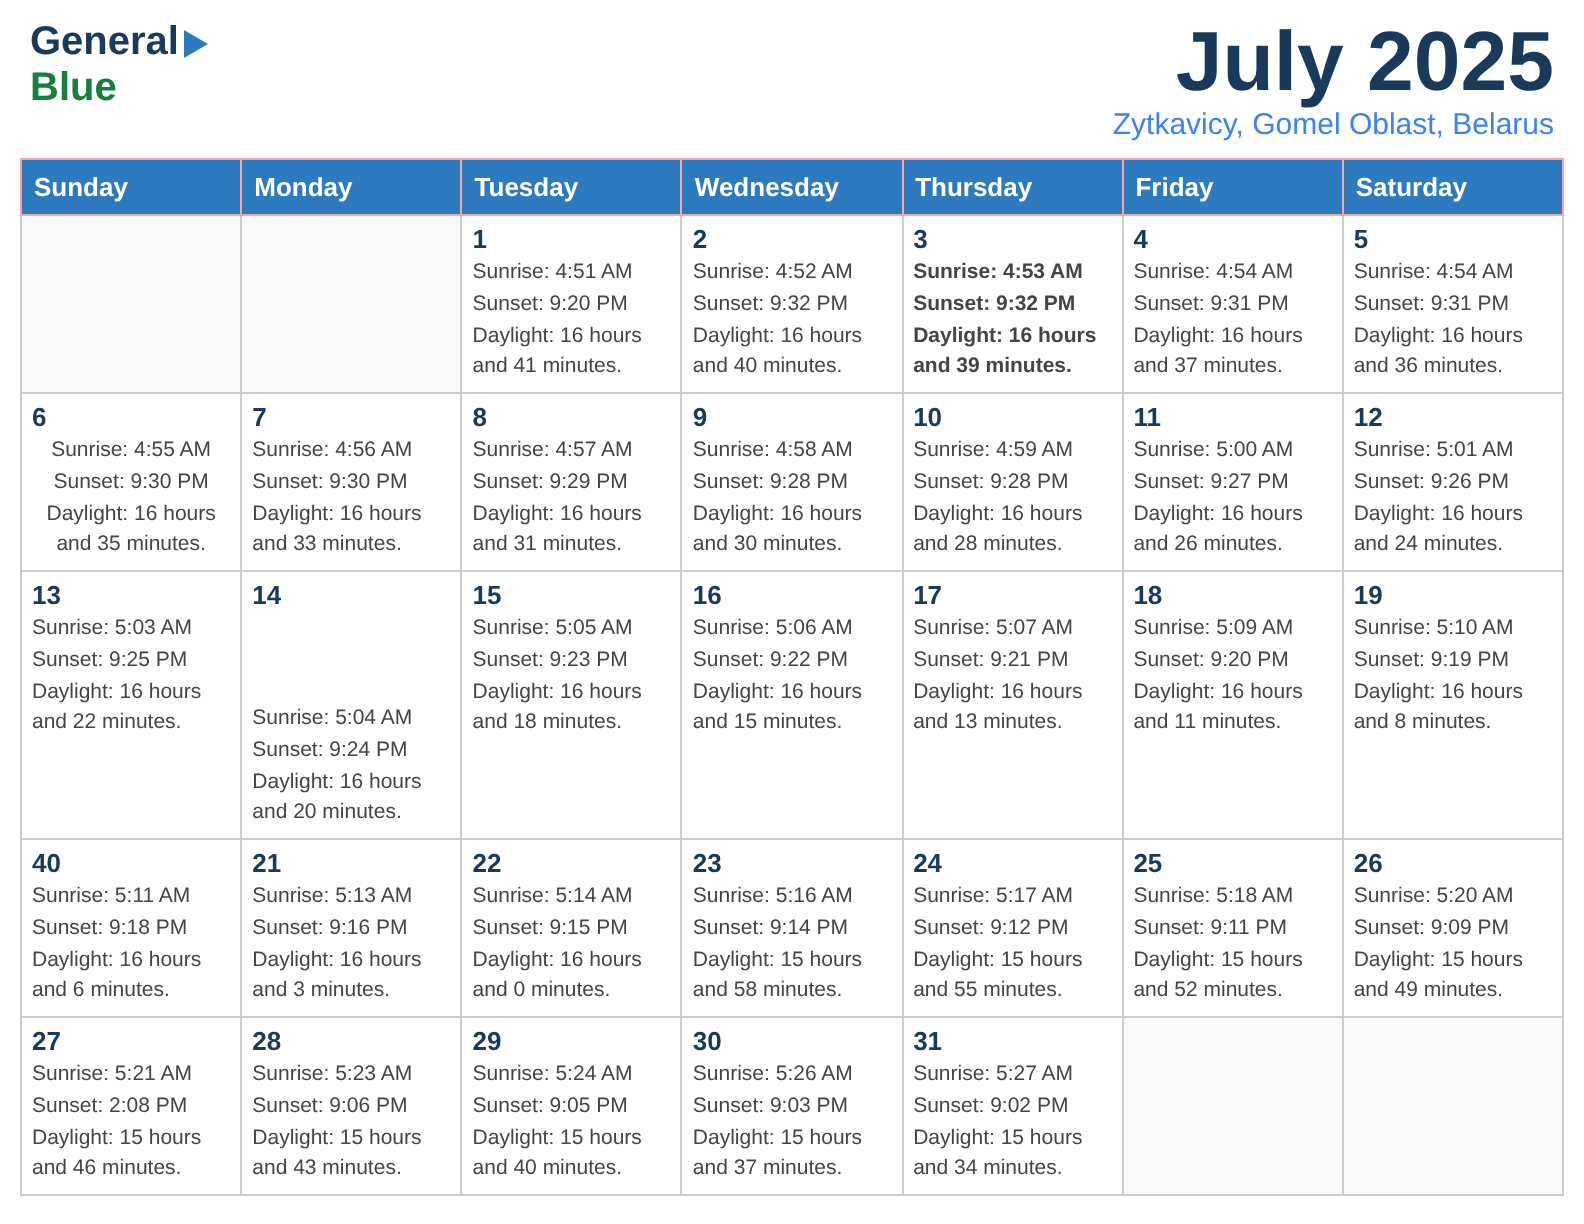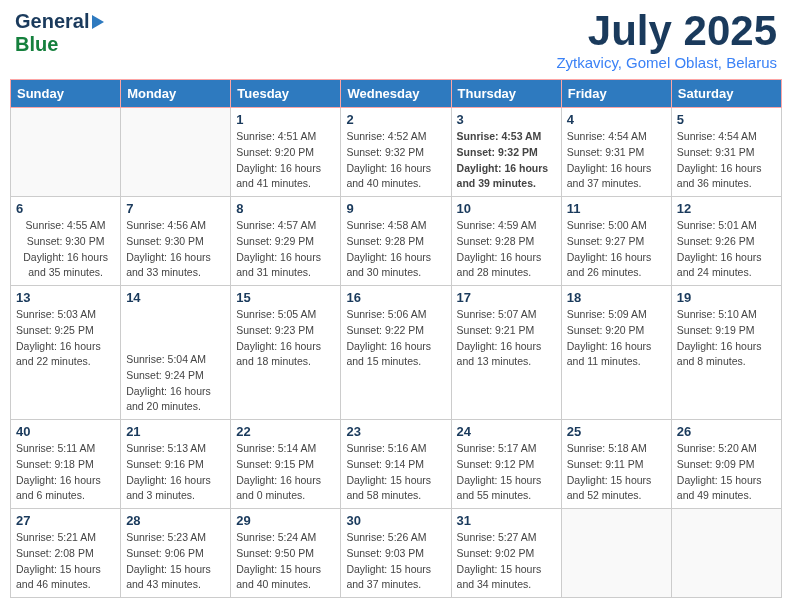--- a/index.html
+++ b/index.html
@@ -333,21 +333,21 @@
         <td>
           <span class="day-number">28</span>
           <div class="day-info" style="white-space: pre-line;">Sunrise: 5:23 AM
 Sunset: 9:06 PM
 Daylight: 15 hours
 and 43 minutes.</div>
         </td>
         <td>
           <span class="day-number">29</span>
           <div class="day-info" style="white-space: pre-line;">Sunrise: 5:24 AM
-Sunset: 9:50 PM
+Sunset: 9:05 PM
 Daylight: 15 hours
 and 40 minutes.</div>
         </td>
         <td>
           <span class="day-number">30</span>
           <div class="day-info" style="white-space: pre-line;">Sunrise: 5:26 AM
 Sunset: 9:03 PM
 Daylight: 15 hours
 and 37 minutes.</div>
         </td>

